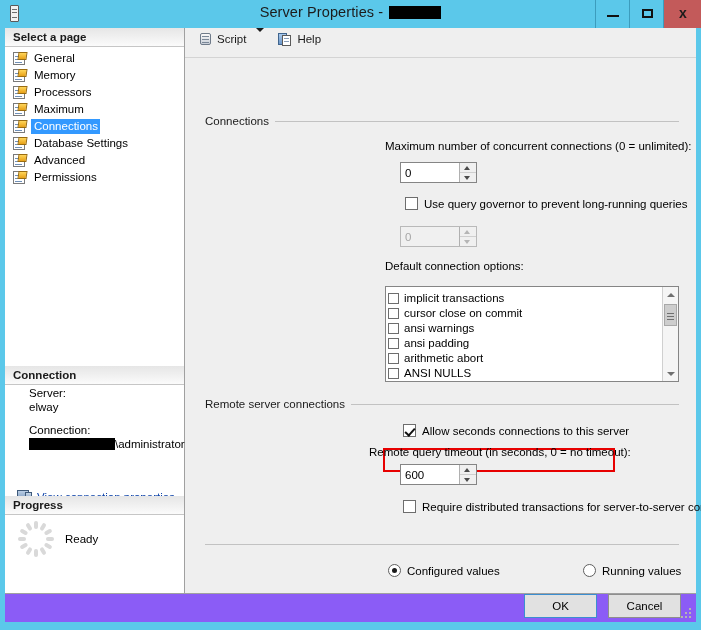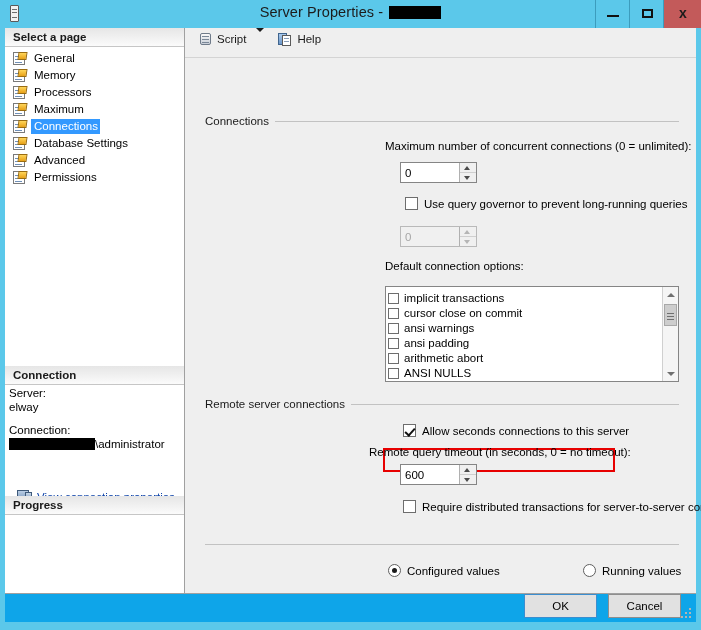--- a/index.html
+++ b/index.html
@@ -205,21 +205,21 @@
     border: 1px solid #9a6c10;
     box-sizing: border-box;
     transform: skewX(-8deg);
   }
 
   
   .conn-block {
     position: absolute;
     left: 0; top: 358px;
     width: 179px;
-    padding-left: 4px;
+    padding-left: 24px;
     box-sizing: border-box;
   }
   .conn-line {
     font-size: 11.5px;
     color: #000;
     line-height: 14px;
     white-space: nowrap;
   }
   .conn-gap { height: 9px; }
   .conn-redact {
@@ -639,21 +639,21 @@
     color: #000;
     white-space: nowrap;
   }
 
   
   .footer {
     position: absolute;
     left: 0; top: 566px;
     width: 691px;
     height: 28px;
-    background: #0ea5e9;
+    background: #8b5cf6;
   }
   .btn {
     position: absolute;
     top: 0;
     width: 73px;
     height: 24px;
     background: #e1e1e1;
     border: 1px solid #8e8e8e;
     box-sizing: border-box;
     font-size: 11.5px;
@@ -812,20 +812,37 @@
           <span class="mon"></span>
             <span class="monbase"></span>
             <span class="mon2"></span>
             <span class="arrow"></span>
         </span>
         <span class="conn-link">View connection properties</span>
       </div>
 
       <div class="section-head" id="head-progress">Progress</div>
 
+      <div class="progress-row">
+        <span class="spinner">
+          <i style="transform:rotate(0deg)"></i>
+            <i style="transform:rotate(30deg)"></i>
+          <i style="transform:rotate(60deg)"></i>
+            <i style="transform:rotate(90deg)"></i>
+          <i style="transform:rotate(120deg)"></i>
+            <i style="transform:rotate(150deg)"></i>
+          <i style="transform:rotate(180deg)"></i>
+            <i style="transform:rotate(210deg)"></i>
+          <i style="transform:rotate(240deg)"></i>
+            <i style="transform:rotate(270deg)"></i>
+          <i style="transform:rotate(300deg)"></i>
+            <i style="transform:rotate(330deg)"></i>
+        </span>
+        <span class="progress-text">Ready</span>
+      </div>
     </div>
 
     <div class="main">
 
       <div class="toolbar">
         <div class="tb-btn">
           <span class="scroll-icon">
             <span class="s1"></span>
               <span class="s2" style="top:4px"></span>
             <span class="s2" style="top:7px"></span>

